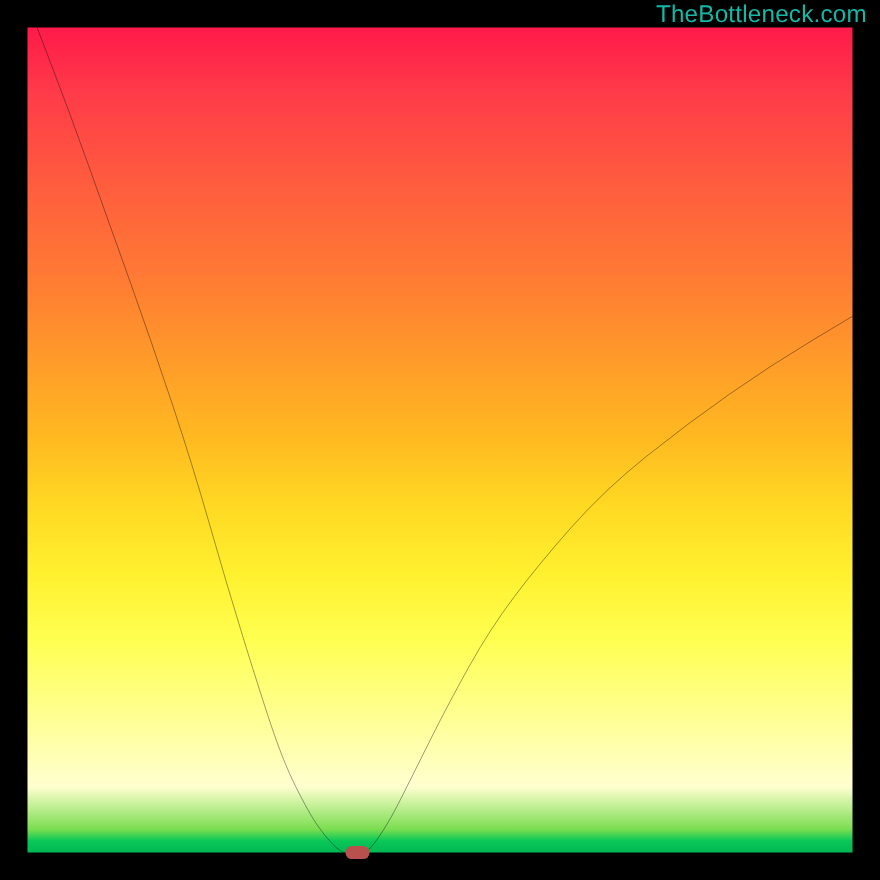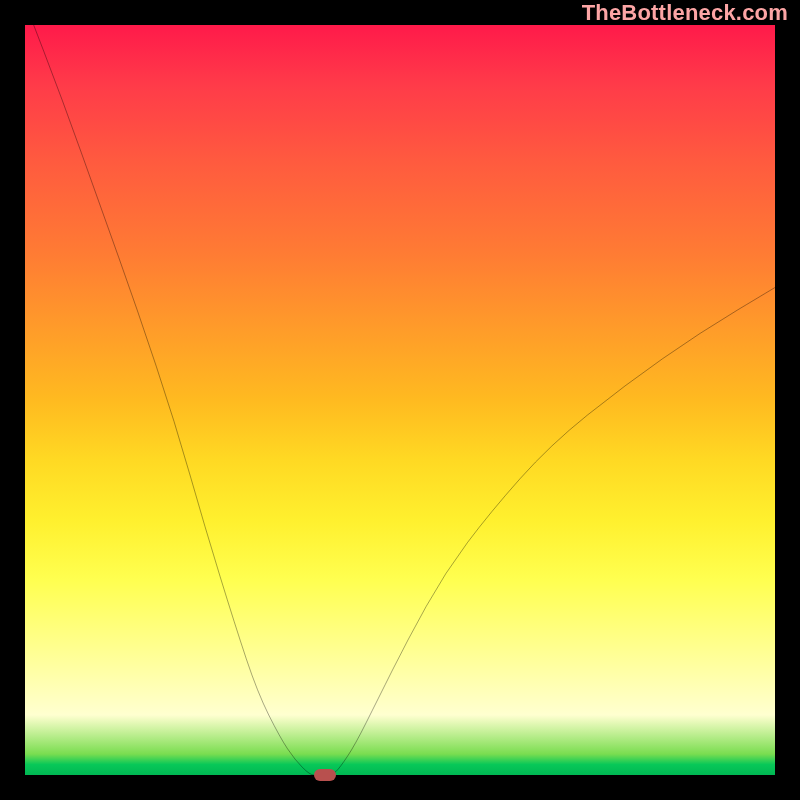--- a/index.html
+++ b/index.html
@@ -53,25 +53,25 @@
     width: 22px;
     height: 12px;
     border-radius: 6px;
     background: #b8504e;
     transform: translate(-50%, -50%);
   }
   .watermark {
     position: absolute;
     top: 0px;
     right: 12px;
-    color: #fca5a5;
+    color: #14b8a6;
     font-size: 22px;
     letter-spacing: 0.2px;
     white-space: nowrap;
-    font-weight: 700;
+    font-weight: 400;
   }
 </style>
 </head>
 <body>
 
 <div class="frame">
   <div class="watermark">TheBottleneck.com</div>
 
   <div class="plot">
     <svg class="curve-svg" viewBox="0 0 100 100" preserveAspectRatio="none">

